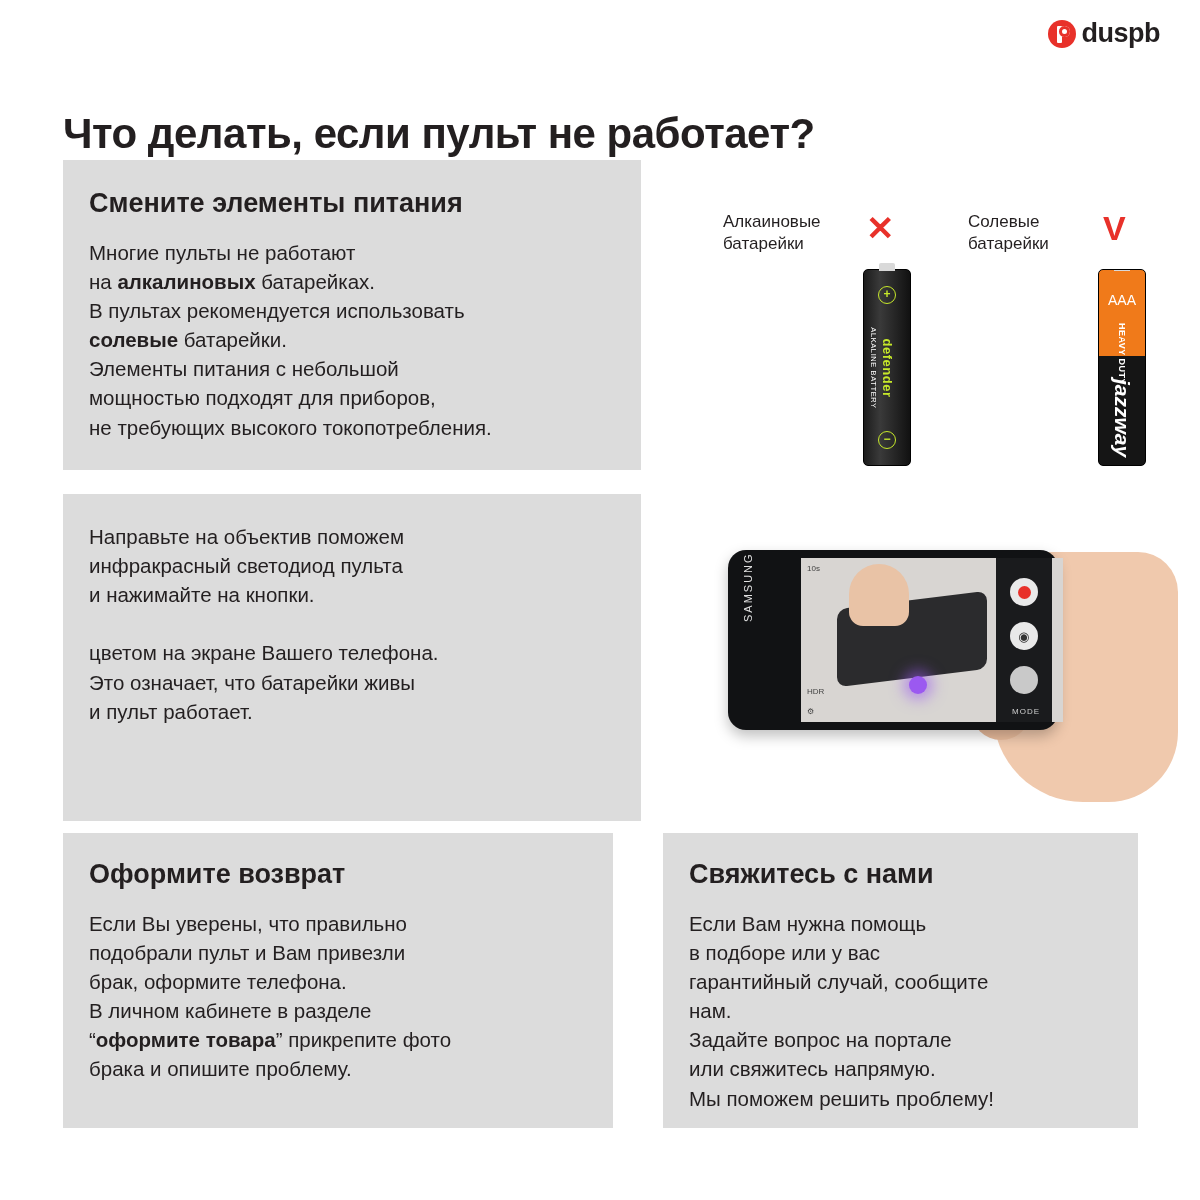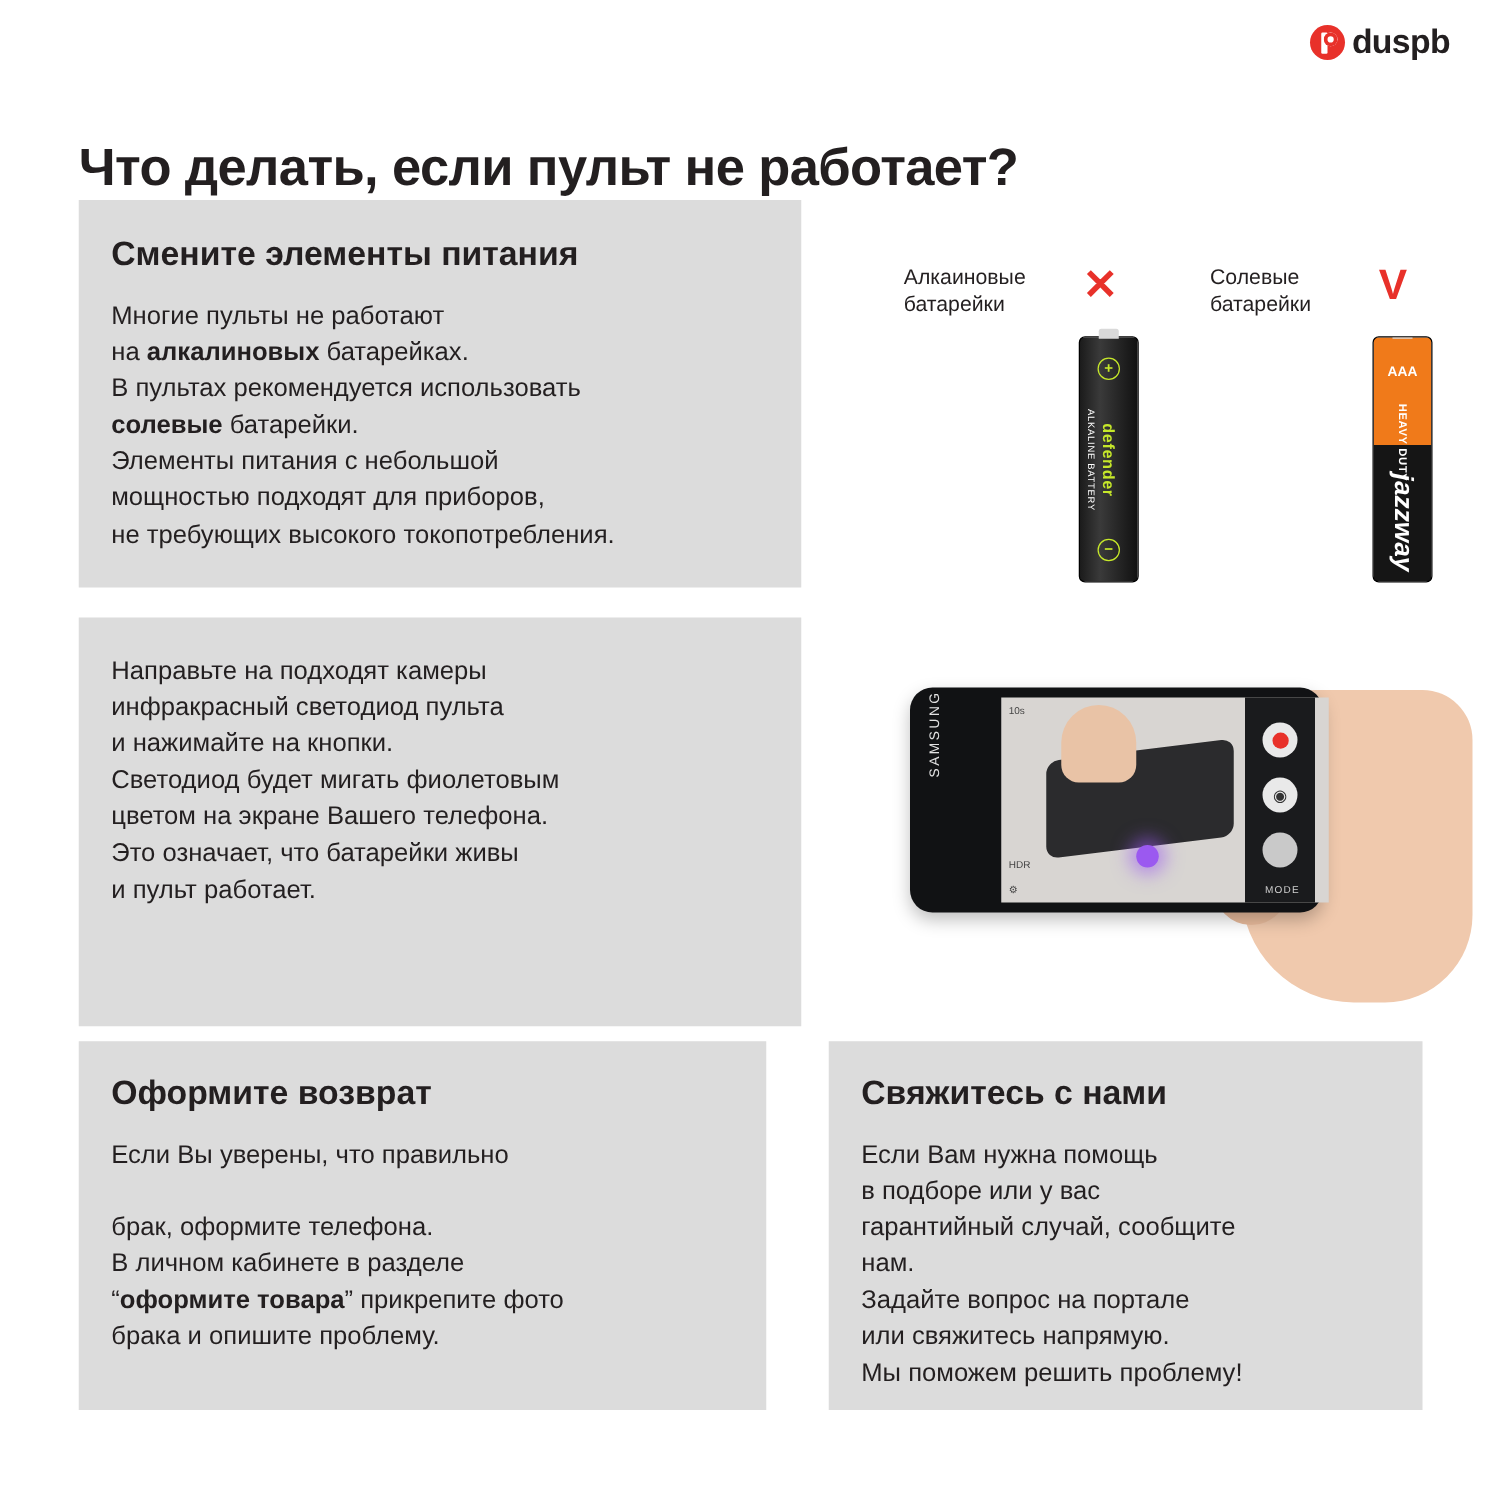--- a/index.html
+++ b/index.html
@@ -206,22 +206,22 @@
     height: 8px;
     background: #d9d9d9;
     border-radius: 2px 2px 0 0;
   }
   .bat-salt .size {
     position: absolute;
     left: 50%;
     top: 22px;
     transform: translate(-50%, 0);
     color: #ffffff;
-    font-size: 11px;
-    font-weight: bold;
+    font-size: 14px;
+    font-weight: normal;
   }
   .bat-salt .duty {
     position: absolute;
     left: 50%;
     top: 84px;
     transform: translate(-50%, -50%) rotate(90deg);
     white-space: nowrap;
     color: #ffffff;
     font-size: 9px;
     font-weight: bold;
@@ -414,24 +414,24 @@
   <div class="battery bat-salt">
     <span class="tip"></span>
     <span class="size">AAA</span>
     <span class="duty">HEAVY DUTY</span>
     <span class="brand">jazzway</span>
   </div>
 </figure>
 
 <section class="panel" id="panel-check">
   <p>
-    <span>Направьте на подходят камеры</span><br>
+    <span>Направьте на объектив поможем</span><br>
     <span>инфракрасный светодиод пульта</span><br>
     <span>и нажимайте на кнопки.</span><br>
-    <span>Светодиод будет мигать фиолетовым</span><br>
+    <br>
     <span>цветом на экране Вашего телефона.</span><br>
     <span>Это означает, что батарейки живы</span><br>
     <span>и пульт работает.</span>
   </p>
 </section>
 
 <figure class="phone-figure">
   <div class="hand"></div>
   <div class="phone-body">
     <span class="phone-brand">SAMSUNG</span>
@@ -451,21 +451,21 @@
       <div class="cam-btn last"></div>
       <span class="mode-label">MODE</span>
     </div>
   </div>
 </figure>
 
 <section class="panel" id="panel-return">
   <h2>Оформите возврат</h2>
   <p>
     <span>Если Вы уверены, что правильно</span><br>
-    <br>
+    <span>подобрали пульт и Вам привезли</span><br>
     <span>брак, оформите телефона.</span><br>
     <span>В личном кабинете в разделе</span><br>
     <span>“</span><b>оформите товара</b><span>” прикрепите фото</span><br>
     <span>брака и опишите проблему.</span>
   </p>
 </section>
 
 <section class="panel" id="panel-contact">
   <h2>Свяжитесь с нами</h2>
   <p>

